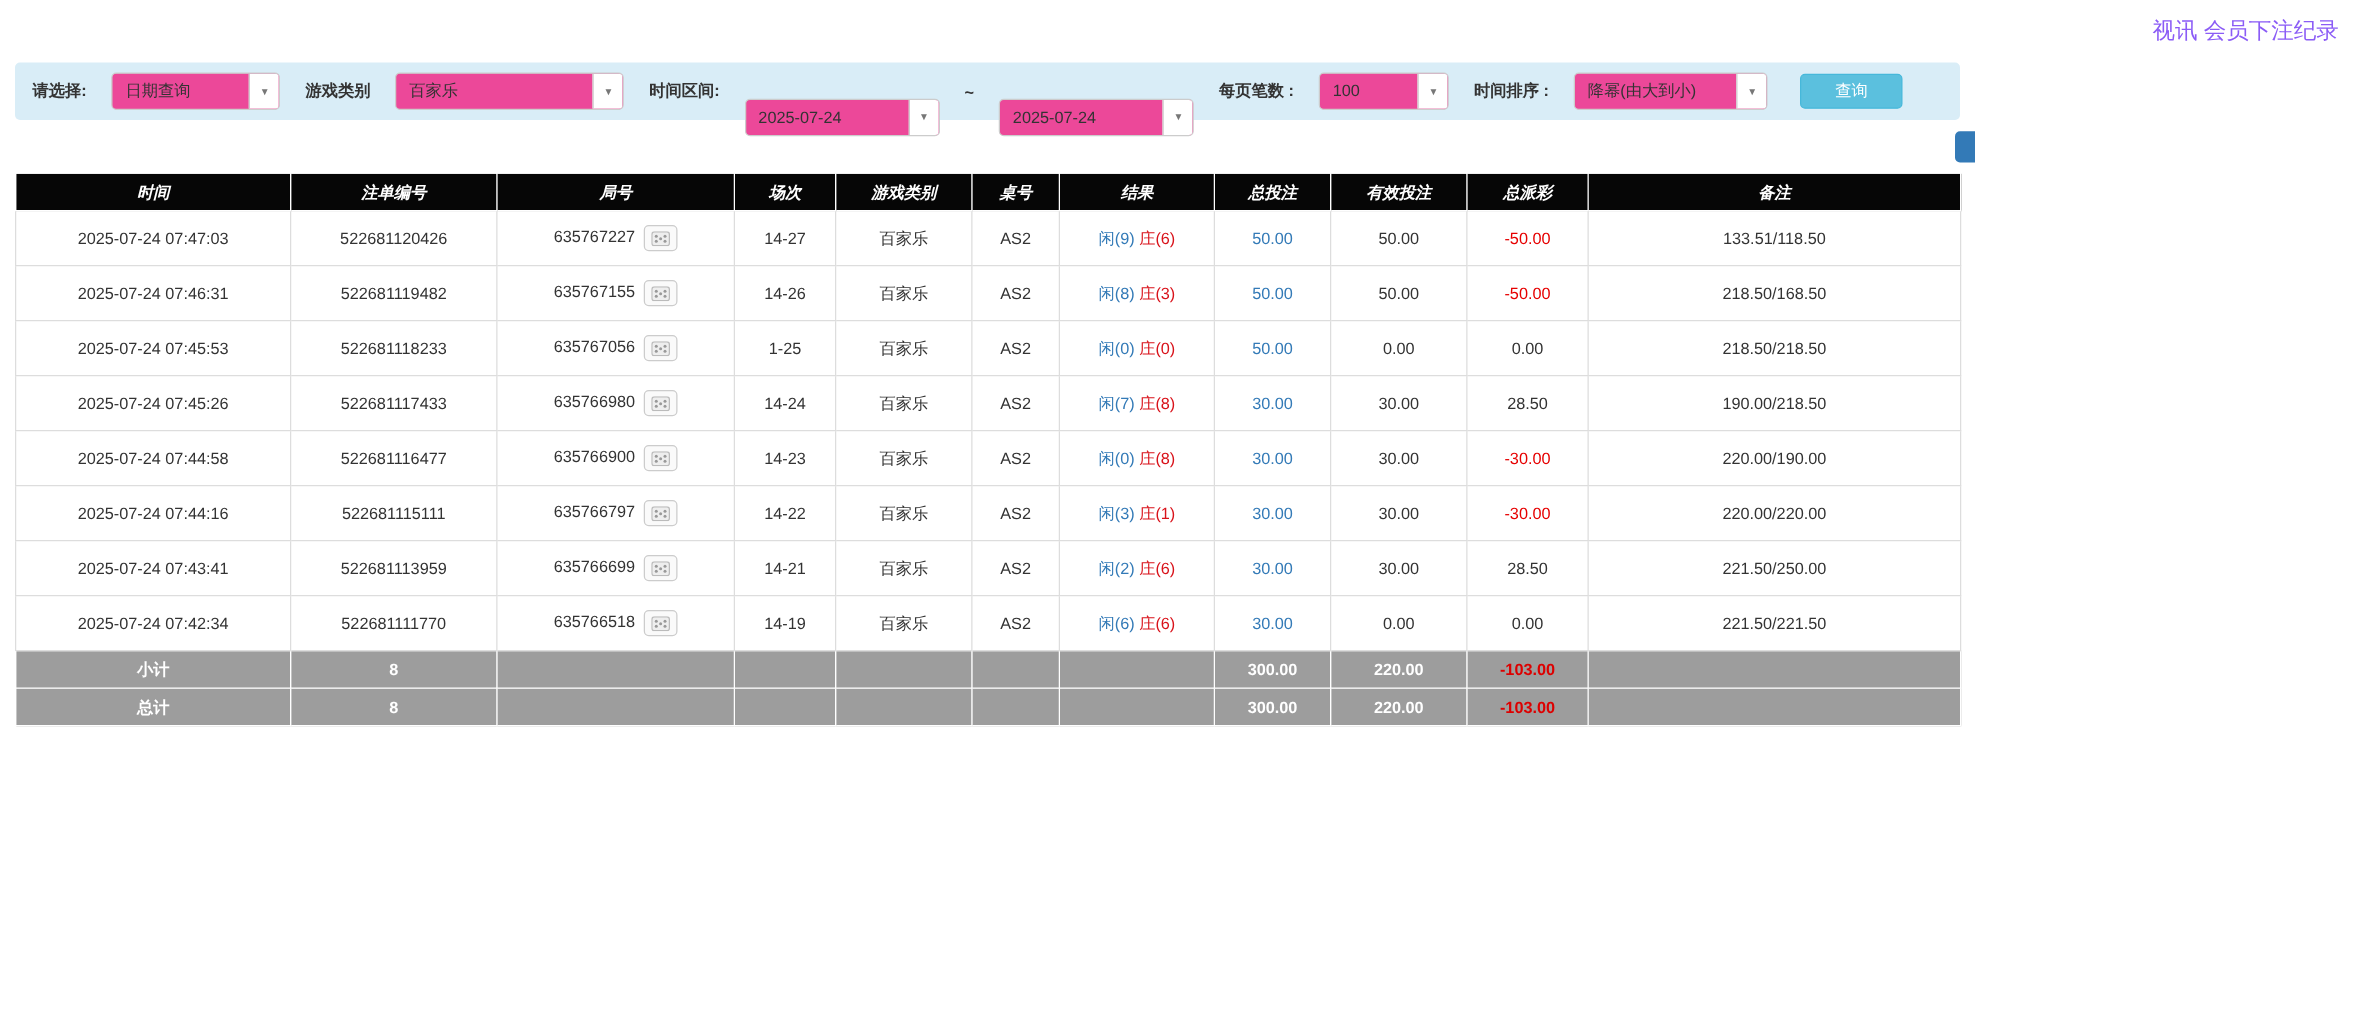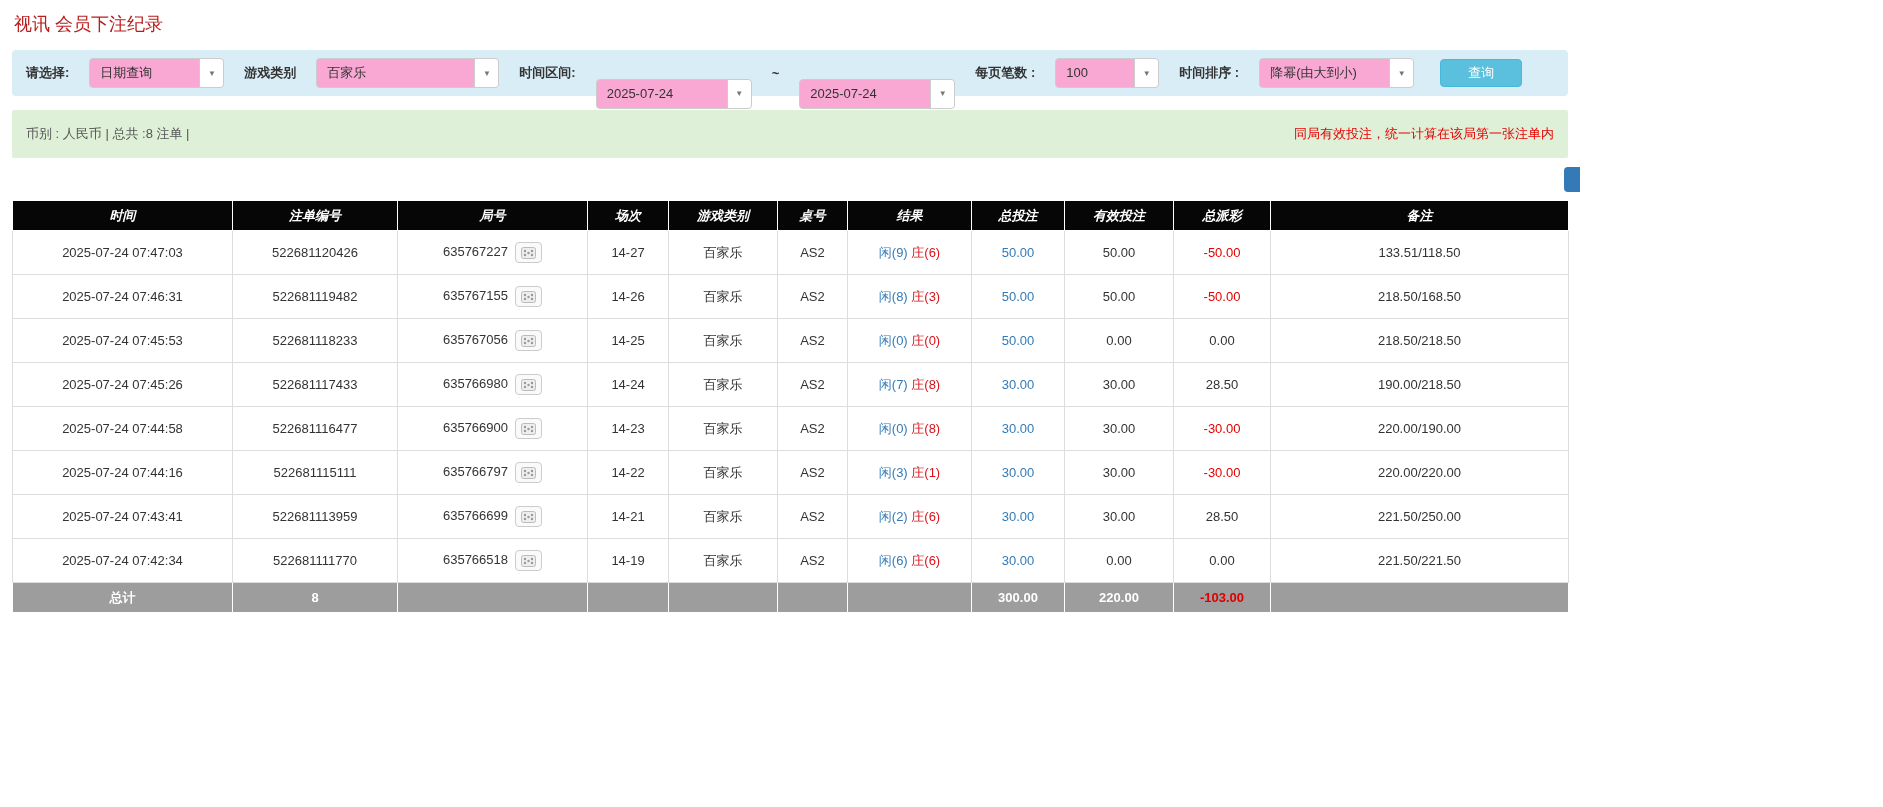--- a/index.html
+++ b/index.html
@@ -1,27 +1,27 @@
 <!DOCTYPE html>
 <html><head>
 <meta charset="utf-8">
 <style>
   * { box-sizing: border-box; margin: 0; padding: 0; }
   html, body { width: 1883px; height: 807px; background: #fff; overflow: hidden; }
   body { font-family: "Liberation Sans", "DejaVu Sans", sans-serif; color: #333; }
   .container { padding: 8px 12px; }
-  .page-title { font-size: 18px; font-weight: 400; color: #b91c1c; margin: 4px 0 14px 2px; }
+  .page-title { font-size: 18px; font-weight: 400; color: #8b5cf6; margin: 4px 0 14px 2px; text-align: right; }
 
   .filter-bar {
     background: #d9edf7; border-radius: 4px; width: 1556px; height: 46px;
     display: flex; align-items: center; gap: 20px; padding: 0 14px;
   }
   .flabel { font-size: 13px; font-weight: 700; color: #333; white-space: nowrap; }
   .combo {
-    display: flex; align-items: stretch; background: #f9a8d4; border: 1px solid #ccc;
+    display: flex; align-items: stretch; background: #ec4899; border: 1px solid #ccc;
     border-radius: 4px; height: 30px; overflow: hidden; cursor: pointer;
   }
   .combo .val { padding: 0 10px; font-size: 13px; color: #333; flex: 1; white-space: nowrap; line-height: 28px; overflow: hidden; }
   .combo .caret {
     width: 24px; border-left: 1px solid #ccc; display: flex; align-items: center;
     justify-content: center; color: #777; font-size: 8px; background: #fff;
   }
   .w-select { width: 135px; }
   .w-game   { width: 183px; }
   .w-date   { width: 156px; margin-top: 41px; }
@@ -108,24 +108,20 @@
 
     <span class="flabel">时间排序 :</span>
     <div class="combo w-sort">
       <span class="val">降幂(由大到小)</span>
       <span class="caret">▼</span>
     </div>
 
     <button class="btn-query">查询</button>
   </div>
 
-  <div class="summary-bar">
-    <span class="summary-left">币别 : 人民币 | 总共 :8 注单 |</span>
-    <span class="summary-right">同局有效投注，统一计算在该局第一张注单内</span>
-  </div>
 
   <div class="table-toolbar">
     <div class="mini-btn"></div>
   </div>
 
   <table>
     <colgroup>
       <col style="width:220px">
         <col style="width:165px">
         <col style="width:190px">
@@ -216,21 +212,21 @@
               <svg width="15" height="12" viewBox="0 0 15 12">
                 <rect x="0.5" y="0.5" width="14" height="11" rx="2" fill="#eee" stroke="#bbb"></rect>
                 <circle cx="4" cy="4" r="1.2" fill="#999"></circle>
                 <circle cx="11" cy="4" r="1.2" fill="#999"></circle>
                 <circle cx="4" cy="8" r="1.2" fill="#999"></circle>
                 <circle cx="11" cy="8" r="1.2" fill="#999"></circle>
                 <circle cx="7.5" cy="6" r="1.2" fill="#999"></circle>
               </svg>
             </span>
     </td>
-    <td>14-25</td>
+    <td>1-25</td>
     <td>百家乐</td>
     <td>AS2</td>
     <td>
       <span class="result-player">闲(0)</span>
       <span class="result-banker">庄(0)</span>
     </td>
     <td class="blue">50.00</td>
     <td>0.00</td>
     <td>0.00</td>
     <td>218.50/218.50</td>
@@ -366,28 +362,41 @@
       <span class="result-banker">庄(6)</span>
     </td>
     <td class="blue">30.00</td>
     <td>0.00</td>
     <td>0.00</td>
     <td>221.50/221.50</td>
   </tr>
       </tbody>
     <tfoot>
       <tr>
-        <td>总计</td>
+        <td>小计</td>
         <td>8</td>
         <td></td>
           <td></td>
         <td></td>
           <td></td>
         <td></td>
         <td>300.00</td>
         <td>220.00</td>
         <td class="neg">-103.00</td>
         <td></td>
       </tr>
+      <tr>
+        <td>总计</td>
+        <td>8</td>
+        <td></td>
+          <td></td>
+        <td></td>
+          <td></td>
+        <td></td>
+        <td>300.00</td>
+        <td>220.00</td>
+        <td class="neg">-103.00</td>
+        <td></td>
+      </tr>
     </tfoot>
   </table>
 
 </div>
 
 </body></html>

